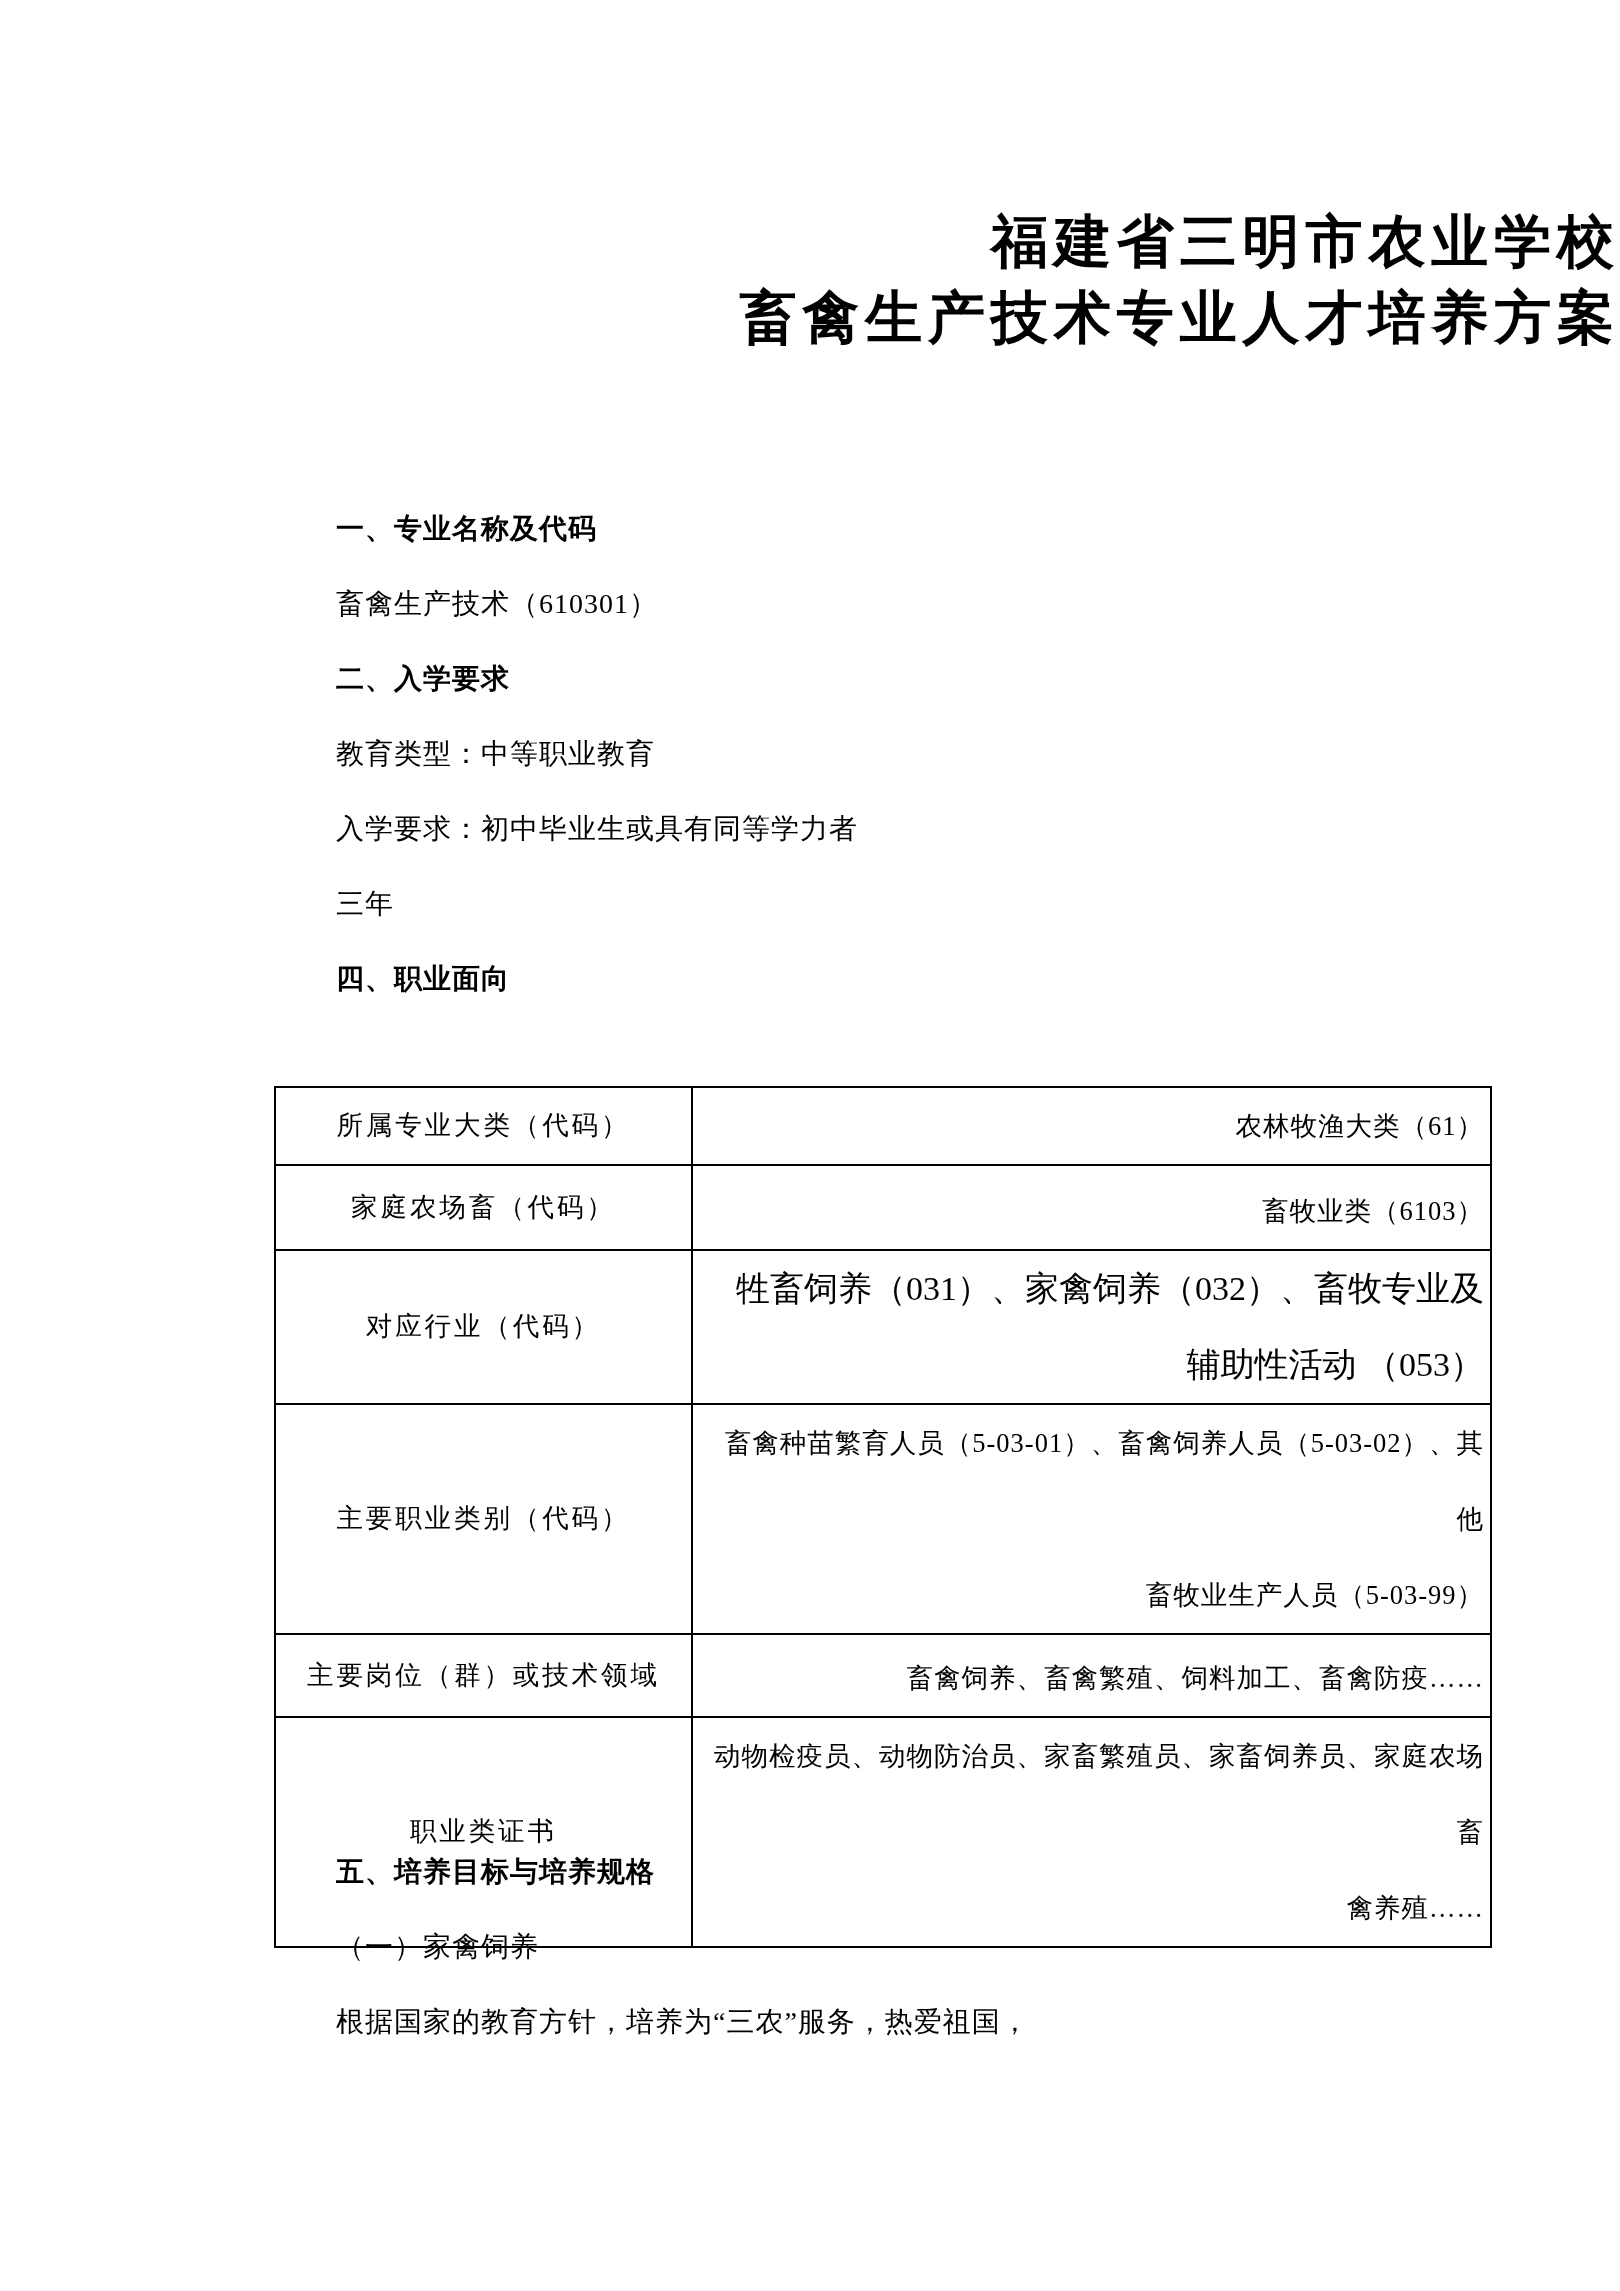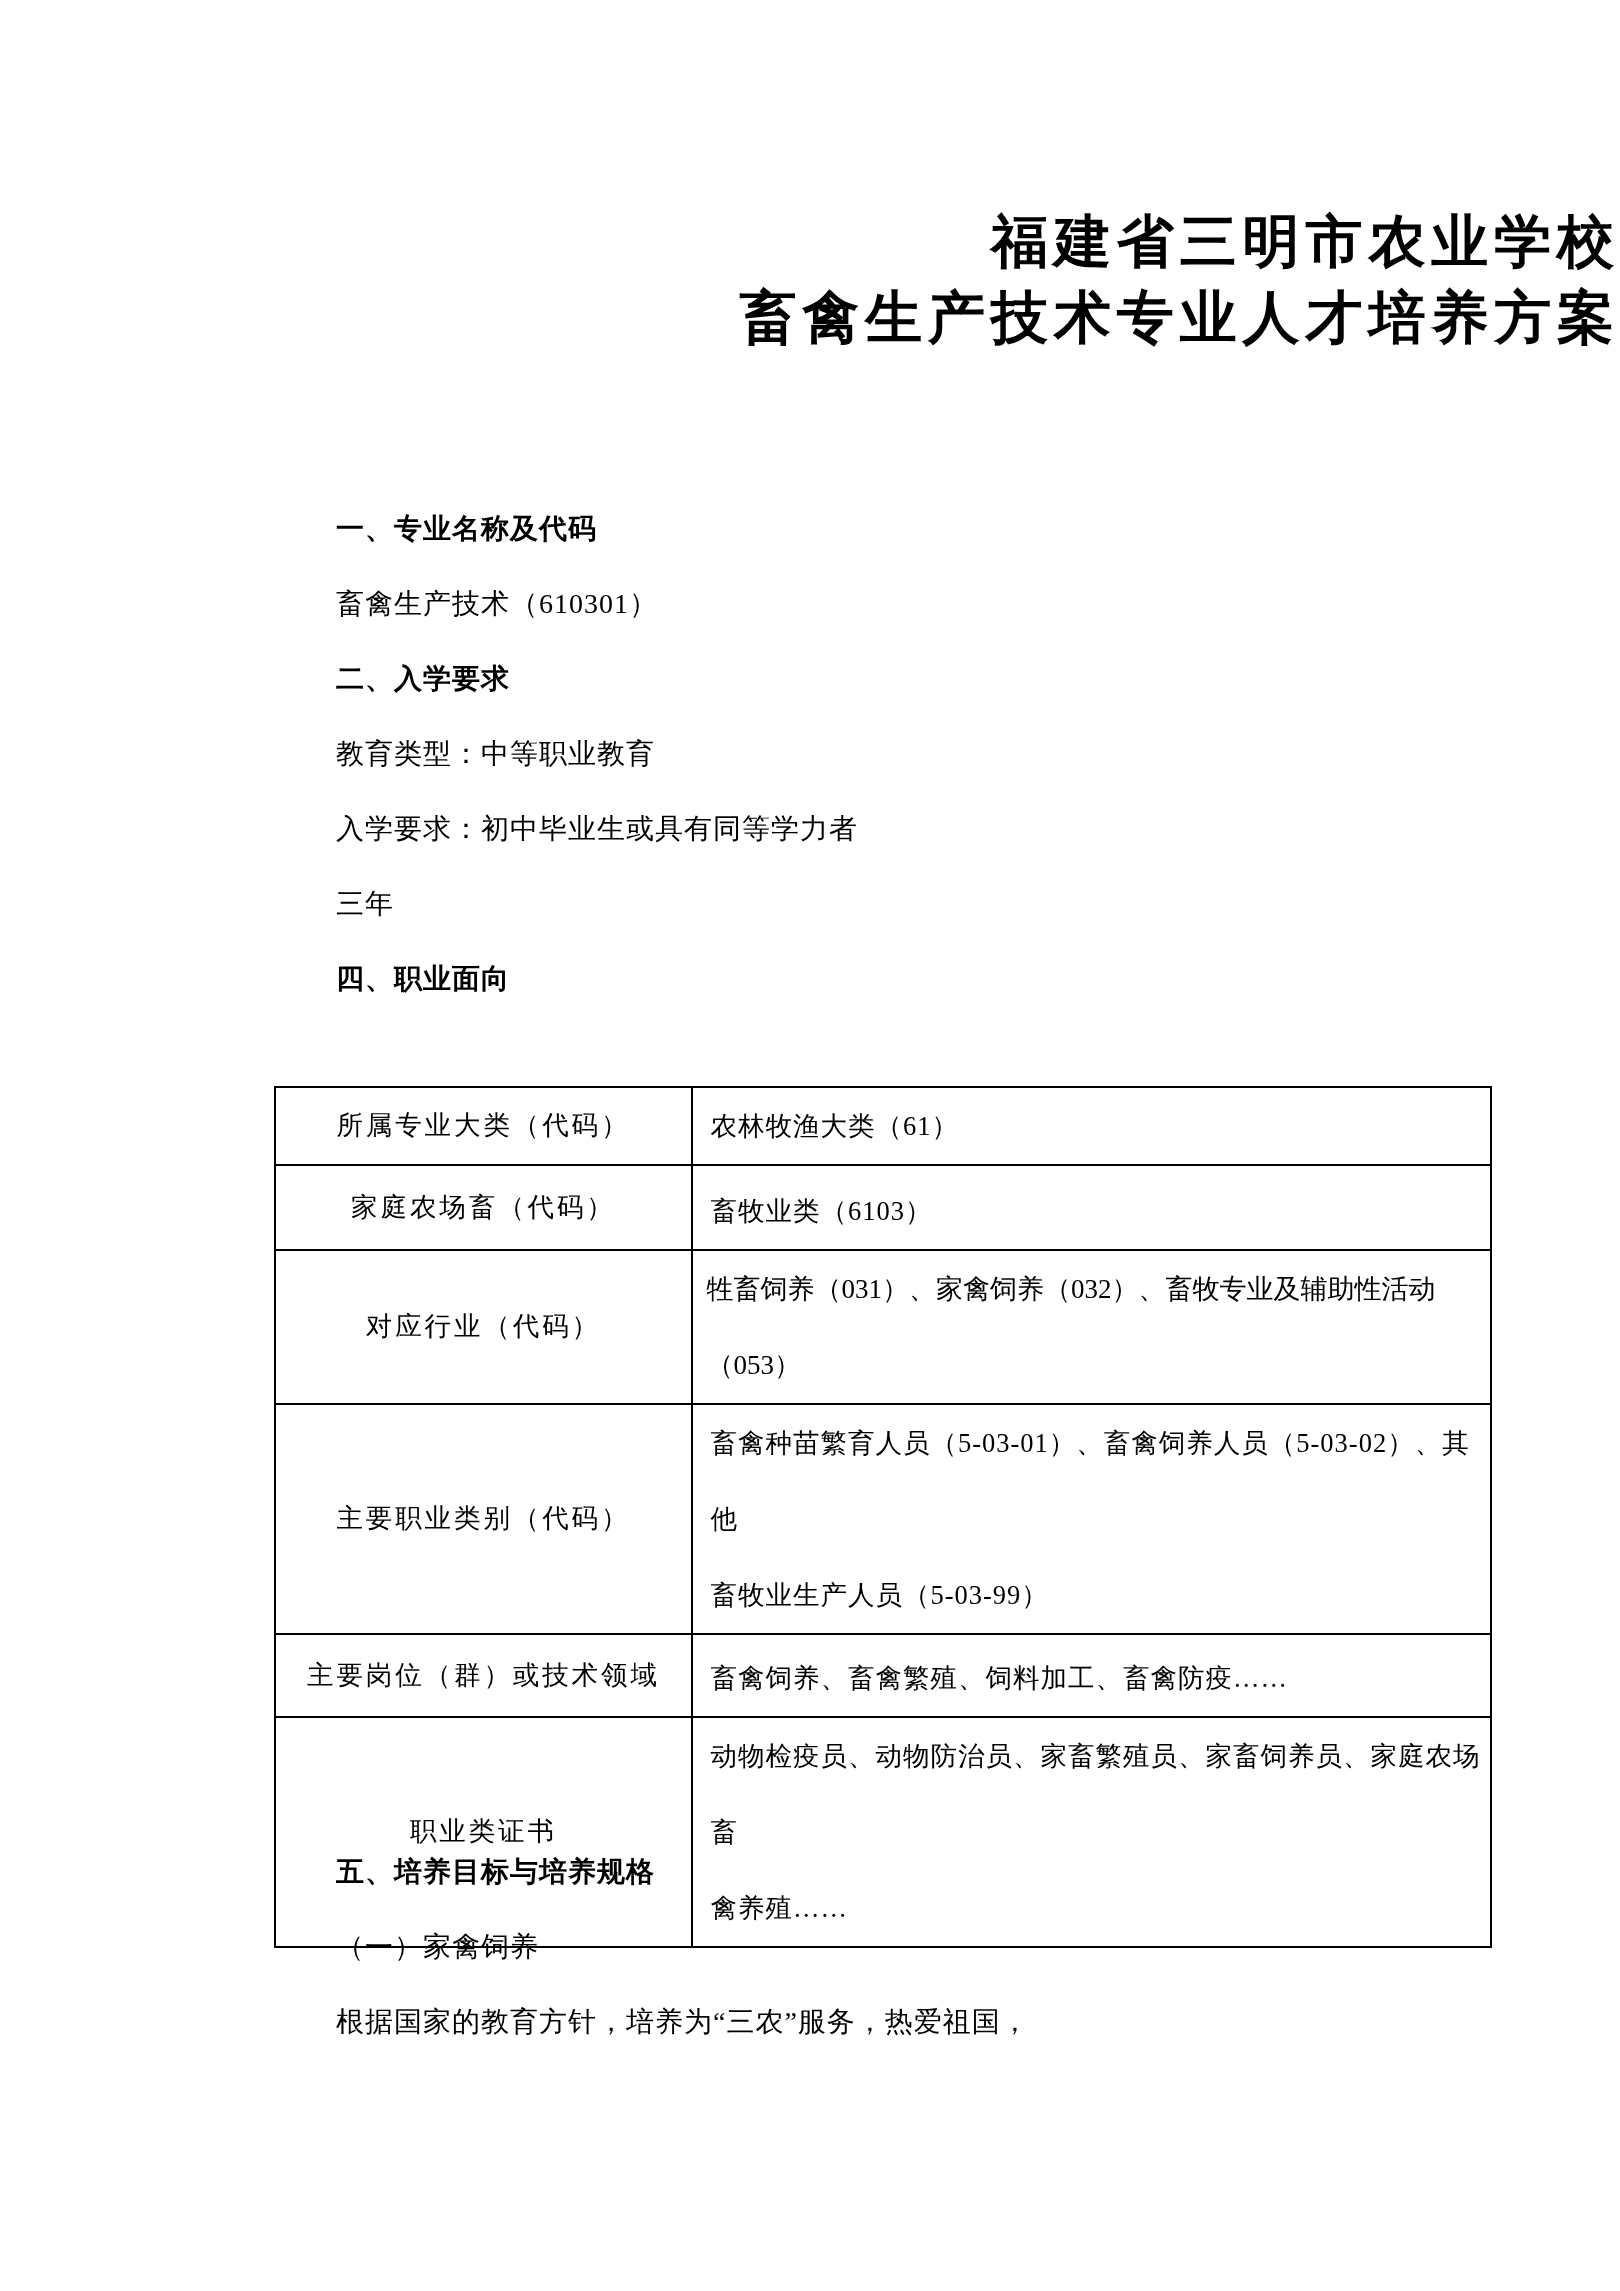--- a/index.html
+++ b/index.html
@@ -56,30 +56,30 @@
   }
   td.label-cell {
     width: 407px;
     text-align: center;
     vertical-align: middle;
     letter-spacing: 2.9px;
     line-height: 1.4;
     padding: 0 3.9px;
   }
   td.value-cell {
-    text-align: left;
+    text-align: right;
     vertical-align: bottom;
     line-height: 76px;
     letter-spacing: 1px;
     padding: 0 5.9px 0 17.6px;
     white-space: pre-line;
   }
   td.value-cell.snug {
     letter-spacing: 0;
-    font-size: 27px;
+    font-size: 34px;
     padding-left: 13.7px;
   }
 </style>
 </head>
 <body>
 
 <div class="page">
 
   <div class="title-block">
     <div>福建省三明市农业学校</div>

